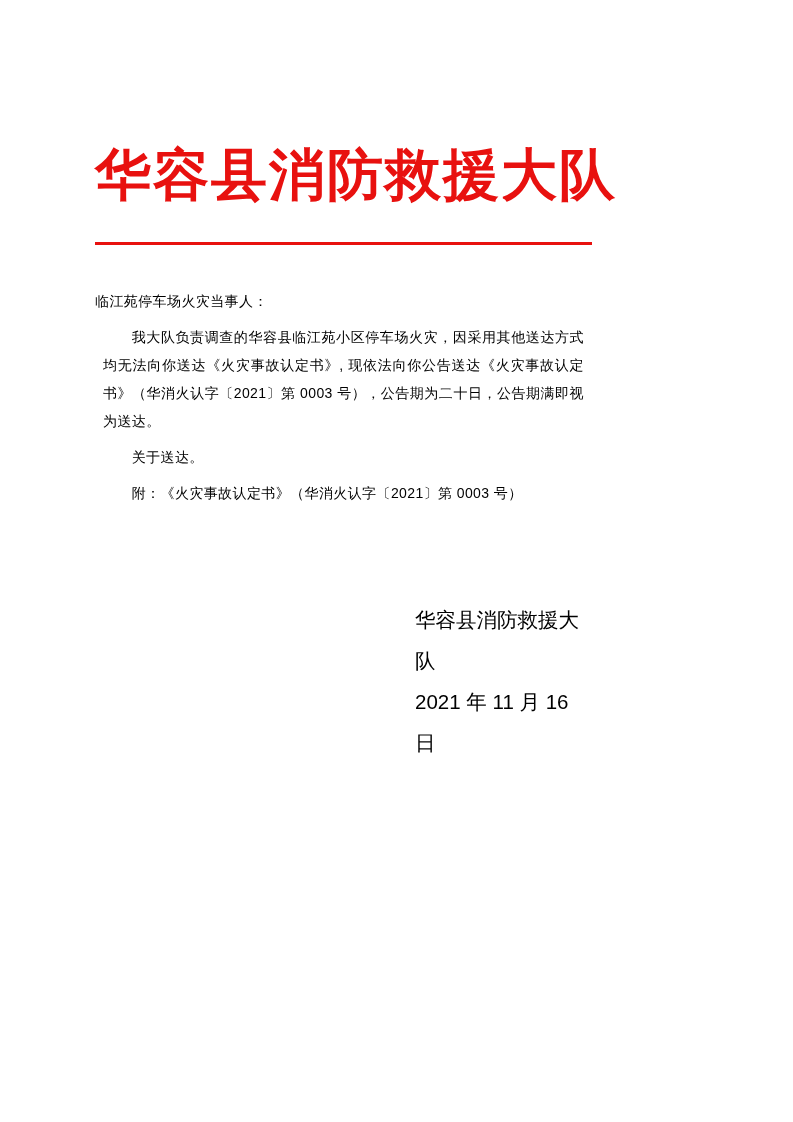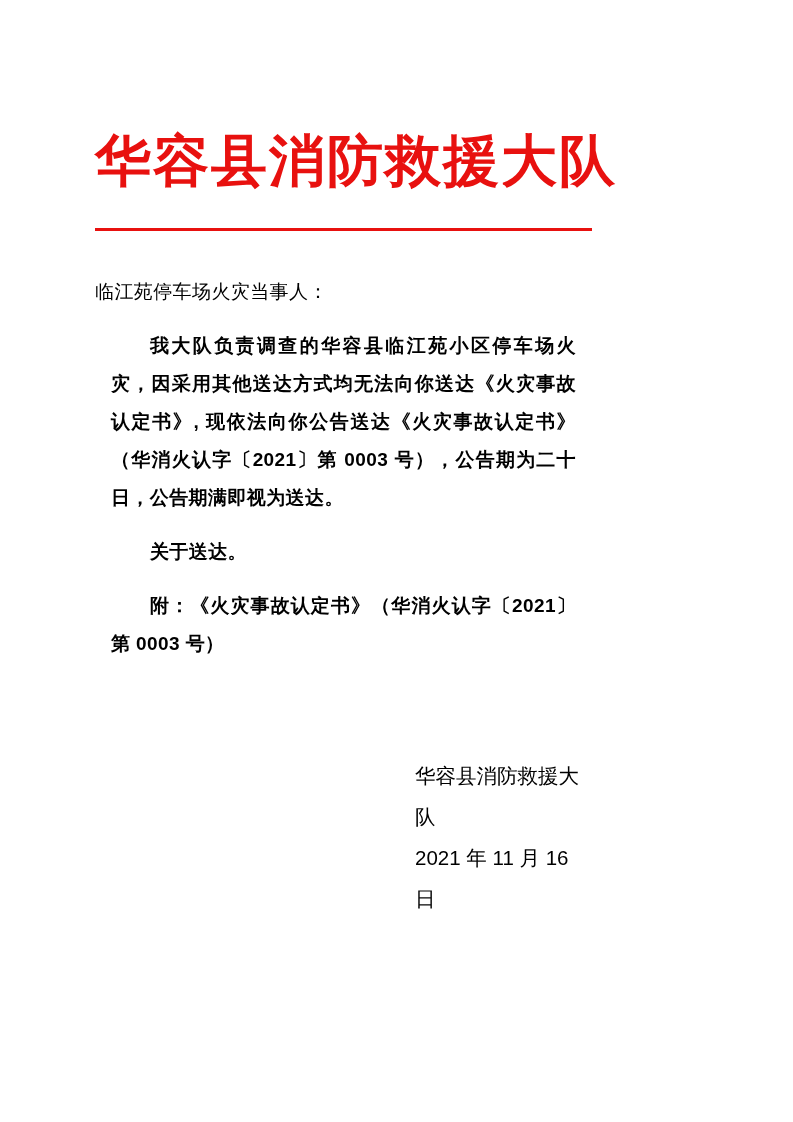--- a/index.html
+++ b/index.html
@@ -12,21 +12,21 @@
     height: 1122px;
     font-family: "Liberation Serif", "DejaVu Serif", serif;
     color: #000000;
     position: relative;
     overflow: hidden;
   }
   .page {
     width: 687px;
     height: 1122px;
     box-sizing: border-box;
-    padding: 0 95px;
+    padding: 14px 95px;
     position: relative;
   }
   .masthead {
     text-align: center;
     color: #e8110f;
     font-family: "Liberation Sans", "DejaVu Sans", sans-serif;
     font-weight: bold;
     font-size: 56px;
     letter-spacing: 2px;
     line-height: 1.1;
@@ -43,32 +43,31 @@
     text-align: center;
     font-family: "Liberation Sans", "DejaVu Sans", sans-serif;
     font-weight: bold;
     font-size: 25px;
     margin-top: 66px;
     letter-spacing: 1px;
   }
   .body-block {
     margin-top: 42px;
     font-family: "Liberation Sans", "DejaVu Sans", sans-serif;
-    font-size: 19px;
+    font-size: 14px;
     line-height: 2.0;
     letter-spacing: 0.4px;
     text-align: justify;
   }
   .salutation {
     margin: 0 0 0 0;
   }
   .para {
-    margin: 16px;
+    margin: 8px;
     text-indent: 2.05em;
-    font-weight: bold;
   }
   .signature {
     margin-top: 92px;
     font-family: "Liberation Sans", "DejaVu Sans", sans-serif;
     font-size: 20.5px;
     line-height: 2.0;
     padding-left: 320px;
   }
   .sig-line { margin: 0; }
 </style>

